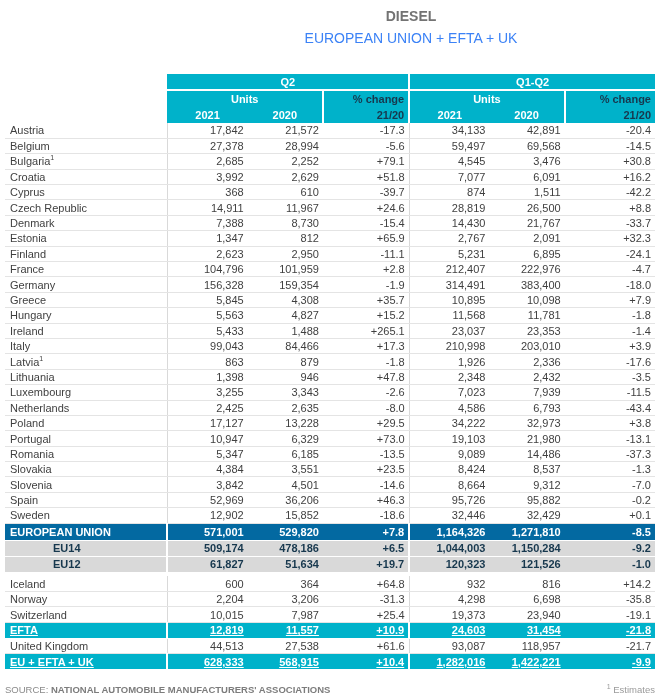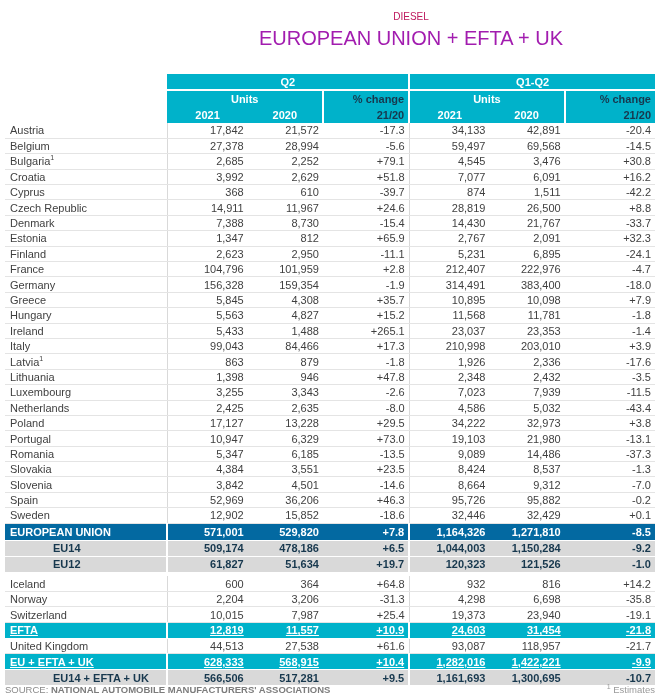--- a/index.html
+++ b/index.html
@@ -14,27 +14,27 @@
 
   
   .titles {
     position: absolute;
     top: 6px; left: 411px;
     transform: translateX(-50%);
     text-align: center;
     white-space: nowrap;
   }
   .title {
-    font-size: 10px; font-weight: normal;
-    color: #be185d;
+    font-size: 14px; font-weight: bold;
+    color: #737373;
     line-height: 21px;
   }
   .subtitle {
-    font-size: 20px; font-weight: normal;
-    color: #a21caf;
+    font-size: 14px; font-weight: normal;
+    color: #3b82f6;
     line-height: 22px;
   }
 
   
   table.reg {
     position: absolute;
     top: 74px; left: 5px;
     width: 650px;
     border-collapse: collapse;
     table-layout: fixed;
@@ -318,21 +318,21 @@
           <td class="num c3">7,023</td>
           <td class="num c4">7,939</td>
           <td class="num c5">-11.5</td>
         </tr>
         <tr class="row-normal">
           <td class="country">Netherlands</td>
           <td class="num c0">2,425</td>
           <td class="num c1">2,635</td>
           <td class="num c2">-8.0</td>
           <td class="num c3">4,586</td>
-          <td class="num c4">5,032</td>
+          <td class="num c4">6,793</td>
           <td class="num c5">-43.4</td>
         </tr>
         <tr class="row-normal">
           <td class="country">Poland</td>
           <td class="num c0">17,127</td>
           <td class="num c1">13,228</td>
           <td class="num c2">+29.5</td>
           <td class="num c3">34,222</td>
           <td class="num c4">32,973</td>
           <td class="num c5">+3.8</td>
@@ -467,29 +467,20 @@
           <td class="num c5">-21.7</td>
         </tr>
         <tr class="row-cyan">
           <td class="country">EU + EFTA + UK</td>
           <td class="num c0">628,333</td>
           <td class="num c1">568,915</td>
           <td class="num c2">+10.4</td>
           <td class="num c3">1,282,016</td>
           <td class="num c4">1,422,221</td>
           <td class="num c5">-9.9</td>
-        </tr>
-        <tr class="row-gray">
-          <td class="country">EU14 + EFTA + UK</td>
-          <td class="num c0">566,506</td>
-          <td class="num c1">517,281</td>
-          <td class="num c2">+9.5</td>
-          <td class="num c3">1,161,693</td>
-          <td class="num c4">1,300,695</td>
-          <td class="num c5">-10.7</td>
         </tr>
       </tbody>
   </table>
 
   <div class="footer">
     <div>
       <span class="src-prefix">SOURCE:</span>
       <span class="src-name">NATIONAL AUTOMOBILE MANUFACTURERS' ASSOCIATIONS</span>
     </div>
     <div class="note">

